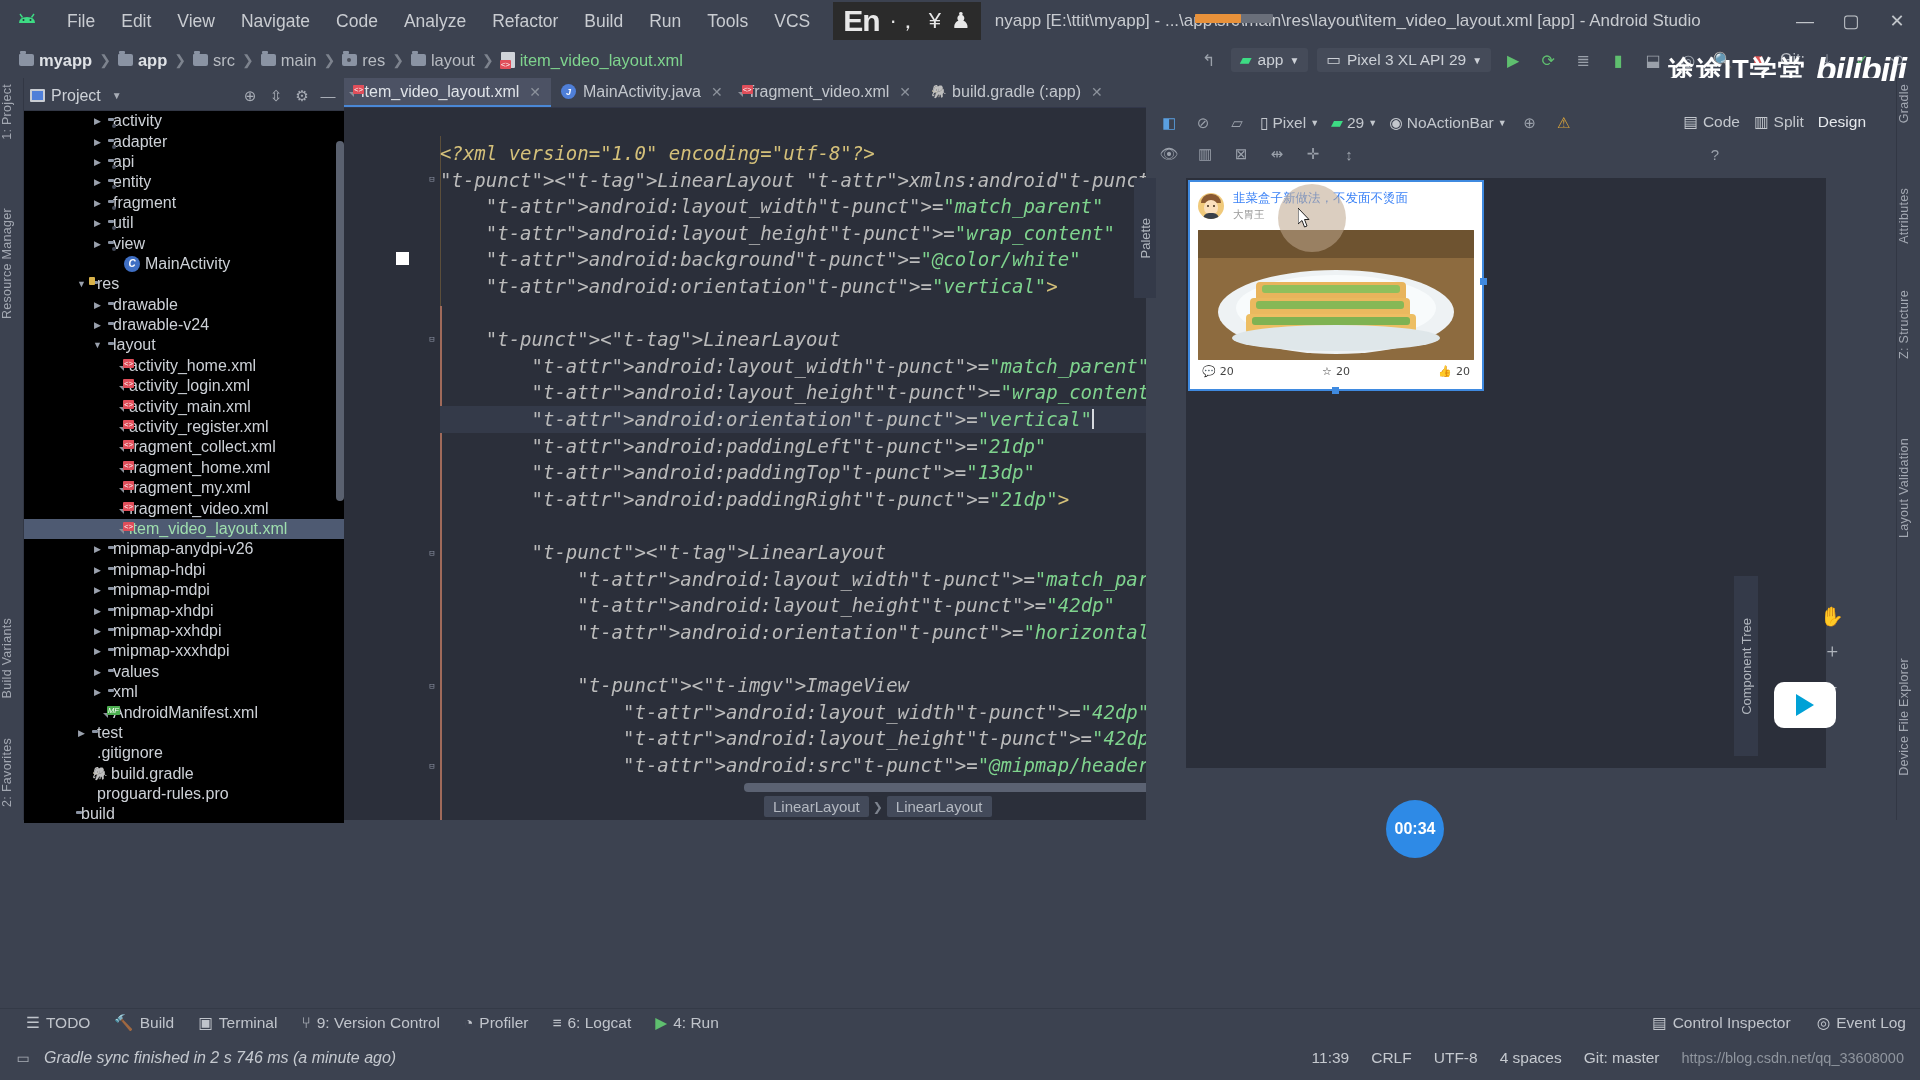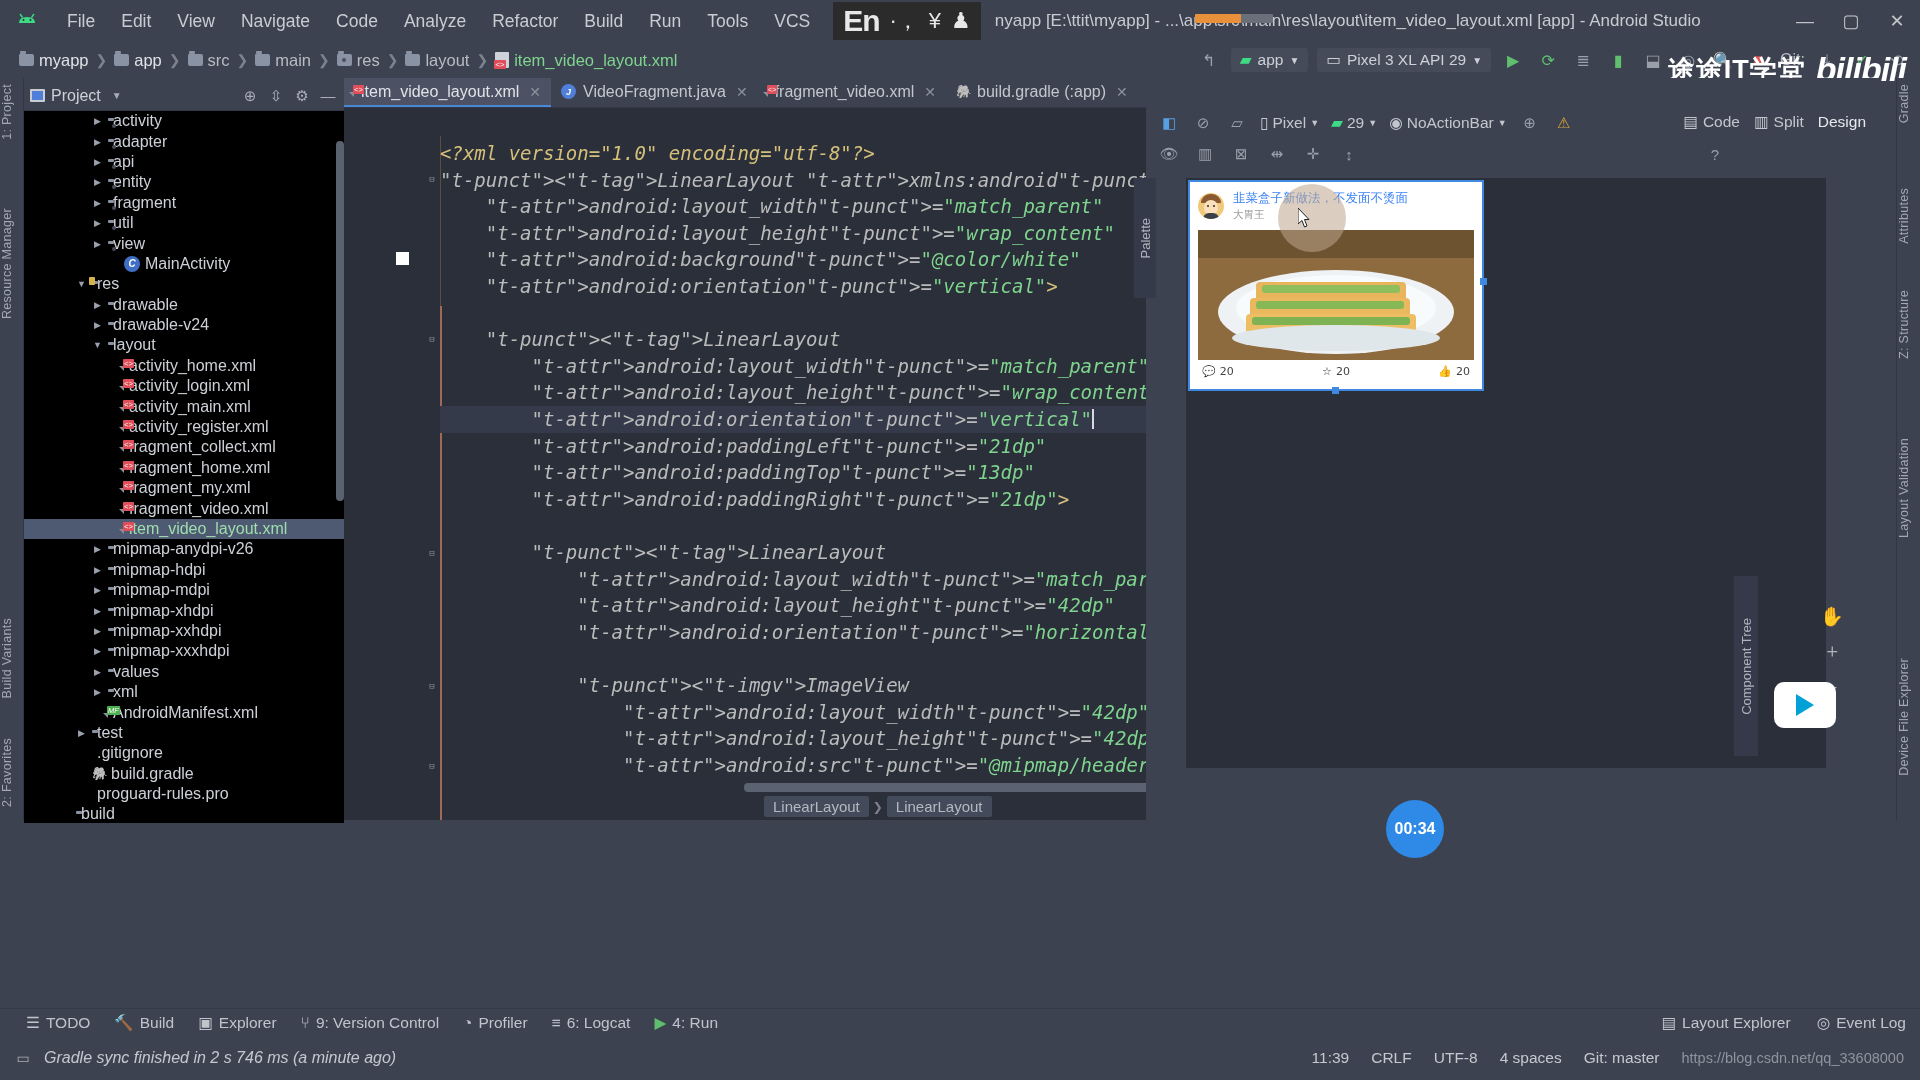--- a/index.html
+++ b/index.html
@@ -41,21 +41,21 @@
   .progbar i{ display:block;width:46px;height:9px;background:#e8913a;border-radius:1px;}
 
   
   .navbar{
     position:absolute; left:0; top:42px; width:1920px; height:36px;
     background:#3c4250; display:flex; align-items:center; padding-left:16px;
   }
   .crumb{ display:flex;align-items:center; font-size:16.5px; color:#b8bcc2; }
   .crumb .c{ display:flex; align-items:center; gap:5px; padding:0 3px;}
   .crumb .sep{ color:#7d838e; margin:0 4px; font-size:14px;}
-  .crumb .bold{ color:#dfe2e6; font-weight:normal;}
+  .crumb .bold{ color:#dfe2e6; font-weight:bold;}
   .crumb .green{ color:#7fd48e;}
   .fold{ width:15px;height:12px;background:#8a93a3;border-radius:1px 2px 2px 2px; position:relative; display:inline-block;}
   .fold:before{content:"";position:absolute;left:1px;top:-3px;width:6px;height:3px;background:#8a93a3;border-radius:1px;}
   .fold.dot:after{content:"";position:absolute;left:5px;top:4px;width:4px;height:4px;background:#4a4f5a;border-radius:50%;}
   .xmlic{ width:14px;height:16px;background:#cfd3d9;position:relative;display:inline-block;border-radius:1px;}
   .xmlic:after{content:"<>";position:absolute;left:-1px;bottom:-1px;font-size:8px;background:#e04e5a;color:#fff;padding:0 1px;border-radius:1px;line-height:9px;}
 
   .toolbar-right{ position:absolute; right:0; top:42px; height:36px; display:flex;align-items:center;gap:9px; padding-right:10px;}
   .tb-ico{ width:26px;height:26px;display:flex;align-items:center;justify-content:center;color:#9aa0aa;font-size:16px;}
   .runcfg{
@@ -593,21 +593,21 @@
     <div class="tabs" id="edtabs">
         <div class="tab active">
           <span><i class="ic-xml"></i></span>
           <span>item_video_layout.xml</span>
           <span class="x">✕</span>
         </div>
         <div class="tab">
           <span>
             <i class="ic-java">J</i>
           </span>
-          <span>VideoFragment.java</span>
+          <span>MainActivity.java</span>
           <span class="x">✕</span>
         </div>
         <div class="tab">
           <span><i class="ic-xml"></i></span>
           <span>fragment_video.xml</span>
           <span class="x">✕</span>
         </div>
         <div class="tab">
           <span>
             <i class="ic-gr">🐘</i>
@@ -843,42 +843,42 @@
     <span class="bb">
         <span>☰</span>
         <span>TODO</span>
       </span>
     <span class="bb">
         <span>🔨</span>
         <span>Build</span>
       </span>
     <span class="bb">
         <span>▣</span>
-        <span>Explorer</span>
+        <span>Terminal</span>
       </span>
     <span class="bb">
         <span>⑂</span>
         <span>9: Version Control</span>
       </span>
     <span class="bb">
         <span>◔</span>
         <span>Profiler</span>
       </span>
     <span class="bb">
         <span>≡</span>
         <span>6: Logcat</span>
       </span>
     <span class="bb">
         <span style="color:#5fbf6f;">▶</span>
         <span>4: Run</span>
       </span>
     <span class="bottombar-right">
       <span class="bb">
           <span>▤</span>
-          <span>Layout Explorer</span>
+          <span>Control Inspector</span>
         </span>
       <span class="bb">
           <span>◎</span>
           <span>Event Log</span>
         </span>
     </span>
   </div>
 
   <div class="statusbar">
     <span class="sb-ico">▭</span>

